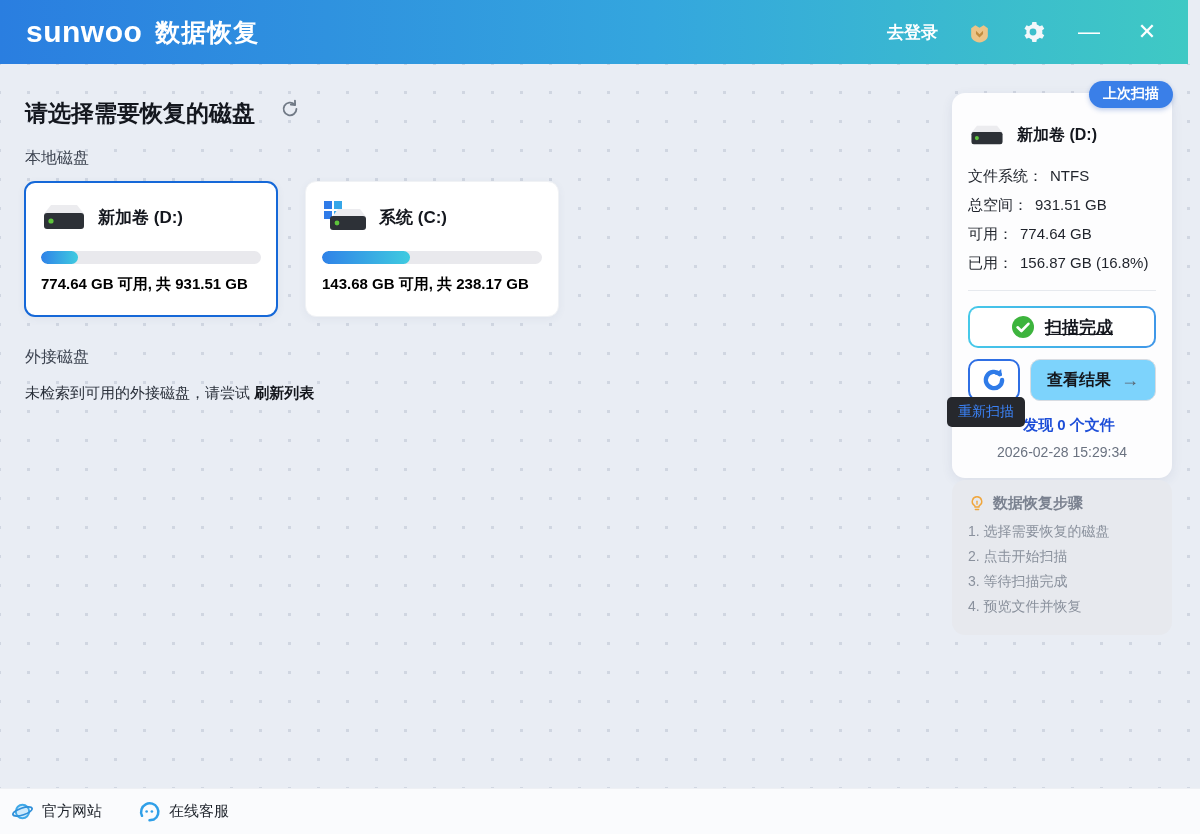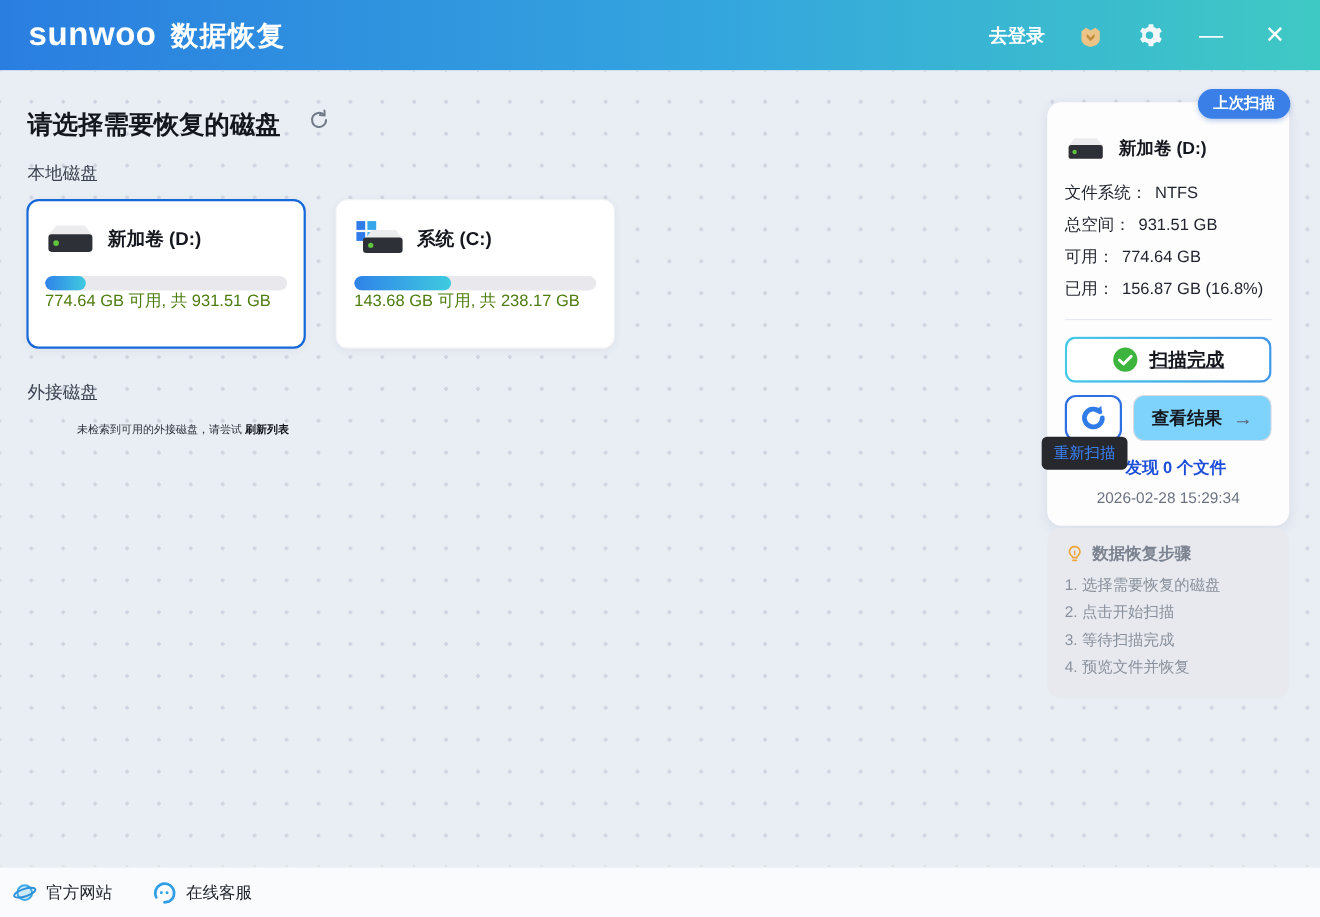--- a/index.html
+++ b/index.html
@@ -2,21 +2,21 @@
 <html><head>
 <meta charset="utf-8">
 <style>
   * { margin:0; padding:0; box-sizing:border-box; }
   html,body { width:1200px; height:834px; }
   body { font-family:"Liberation Sans","DejaVu Sans",sans-serif; overflow:hidden; }
   .window { position:relative; width:1200px; height:834px; background:#e9edf4; }
 
   
   .titlebar {
-    position:absolute; top:0; left:0; right:0; height:64px;
+    position:absolute; top:0; left:0; right:12px; height:64px;
     background:linear-gradient(90deg,#2a7ee0 0%,#34a6de 55%,#3fc9c4 100%);
     display:flex; align-items:center; padding:0 26px; color:#fff;
   }
   .logo-text { font-size:30px; font-weight:800; letter-spacing:.5px; }
   .app-name { font-size:25px; font-weight:700; margin-left:13px; letter-spacing:1px; }
   .titlebar-right { margin-left:auto; display:flex; align-items:center; gap:28px; }
   .login-link { font-size:17px; font-weight:700; cursor:pointer; }
   .tb-icon { width:26px; height:26px; display:flex; align-items:center; justify-content:center; cursor:pointer; }
   .win-btn { font-size:22px; font-weight:400; cursor:pointer; width:30px; text-align:center; line-height:26px; }
 
@@ -27,35 +27,35 @@
     background-image:radial-gradient(circle,#d0d6e1 1.5px,transparent 1.7px);
     background-size:29px 29px; background-position:14px 14px;
   }
   .page-title-row { position:absolute; top:34px; left:25px; display:flex; align-items:flex-start; gap:24px; }
   .page-title { font-size:23px; font-weight:800; color:#14171e; }
   .title-refresh { width:22px; height:22px; cursor:pointer; }
 
   .section-label { position:absolute; left:25px; font-size:16px; color:#3c4350; }
   .label-local { top:84px; }
   .label-external { top:283px; }
-  .external-empty { position:absolute; left:25px; top:320px; font-size:10px; color:#2a303a;margin-left:45px; }
+  .external-empty { position:absolute; left:25px; top:320px; font-size:15px; color:#2a303a; }
   .refresh-list { font-weight:800; color:#14171d; cursor:pointer; }
 
   .cards-row { position:absolute; top:117px; left:24px; display:flex; gap:27px; }
   .disk-card {
     width:254px; height:136px; background:#fff; border-radius:11px;
     border:1px solid #f0f2f5; box-shadow:0 2px 8px rgba(60,80,120,.06);
     padding:17px 16px 14px; cursor:pointer; position:relative;
   }
   .disk-card.selected { border:2px solid #1568d8; padding:16px 15px 13px; }
   .disk-card-top { display:flex; align-items:center; gap:11px; }
   .disk-name { font-size:17px; font-weight:800; color:#14171e; }
   .disk-bar { margin-top:16px; height:13px; background:#e9e9ed; border-radius:7px; overflow:hidden; }
   .disk-bar-fill { height:100%; border-radius:7px; background:linear-gradient(90deg,#2f82e8,#3fcbe0); }
-  .disk-usage { font-size:15px; color:#4d7c0f; }
+  .disk-usage { margin-top:11px; font-size:15px; color:#000000;font-weight:bold; }
 
   
   .scan-panel {
     position:absolute; left:952px; top:29px; width:220px;
     background:#fdfdfe; border-radius:13px; padding:16px 16px 18px;
     box-shadow:0 3px 12px rgba(50,70,110,.09);
   }
   .scan-badge {
     position:absolute; top:-12px; right:-1px; background:#3a7fe8; color:#fff;
     font-size:14px; font-weight:700; padding:4px 14px 5px; border-radius:14px;

